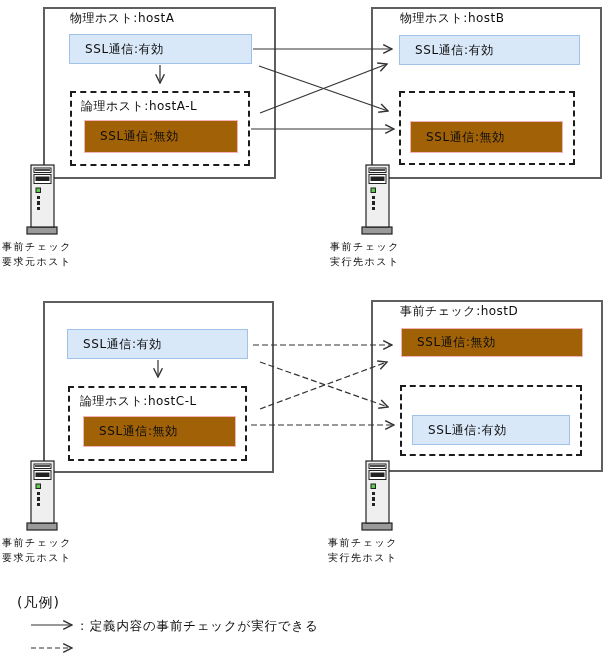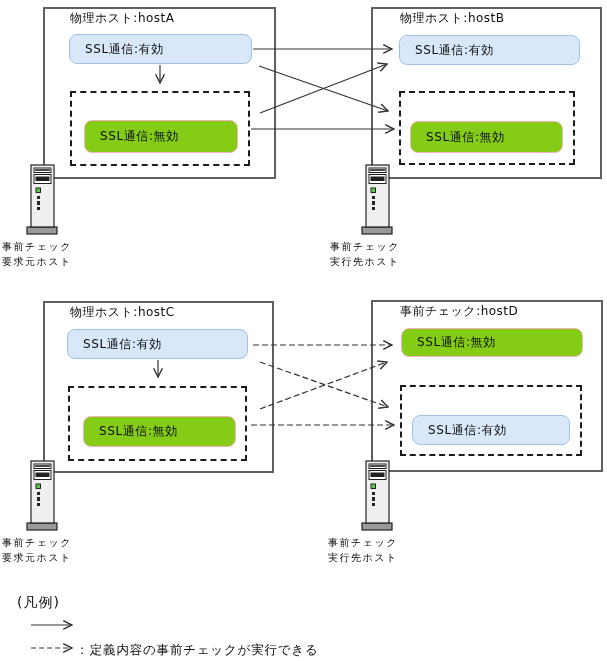--- a/index.html
+++ b/index.html
@@ -3,38 +3,39 @@
 <meta charset="utf-8">
 <style>
   html,body{margin:0;padding:0;background:#fff;}
   body{width:607px;height:661px;position:relative;overflow:hidden;
        font-family:"DejaVu Sans","Liberation Sans",sans-serif;color:#0d0d0d;}
   .canvas{position:absolute;left:0;top:3px;width:607px;height:661px;}
   .outer{position:absolute;border:2px solid #5f5f5f;background:#fff;box-sizing:border-box;z-index:1;}
   .dashed-box{position:absolute;border:2px dashed #1c1c1c;background:#fff;box-sizing:border-box;z-index:1;}
   .box-title{position:absolute;font-size:12px;letter-spacing:0.5px;white-space:nowrap;z-index:2;}
   .ssl{position:absolute;box-sizing:border-box;font-size:12px;letter-spacing:0.6px;
-       display:flex;align-items:center;padding-left:15px;white-space:nowrap;z-index:2;border-radius:8px;}
+       display:flex;align-items:center;padding-left:15px;white-space:nowrap;z-index:2;}
   .ssl.enabled{background:#d9e8f8;border:1px solid #9fc2e6;}
-  .ssl.disabled{background:#84cc16;border:1px solid #f2b4b8;}
+  .ssl.disabled{background:#a16207;border:1px solid #f2b4b8;}
   .caption{position:absolute;font-size:10px;line-height:15px;letter-spacing:1.5px;white-space:nowrap;z-index:2;}
   .server{position:absolute;width:40px;height:72px;z-index:3;}
   .overlay{position:absolute;left:0;top:0;width:607px;height:661px;z-index:4;pointer-events:none;}
   .legend-title{position:absolute;font-size:14px;letter-spacing:1px;white-space:nowrap;z-index:2;}
-  .legend-text{position:absolute;font-size:12.5px;letter-spacing:0.8px;white-space:nowrap;z-index:2;margin-top:24px;}
+  .legend-text{position:absolute;font-size:12.5px;letter-spacing:0.8px;white-space:nowrap;z-index:2;}
 </style>
 </head>
 <body>
 
 <div class="canvas">
 
   <div class="outer" style="left:43px;top:4px;width:233px;height:172px"></div>
   <div class="box-title" style="left:70px;top:7px">物理ホスト:hostA</div>
   <div class="ssl enabled" style="left:69px;top:31px;width:183px;height:30px">SSL通信:有効</div>
   <div class="dashed-box" style="left:70px;top:88px;width:180px;height:75px"></div>
+  <div class="box-title" style="left:81px;top:95px">論理ホスト:hostA-L</div>
   <div class="ssl disabled" style="left:84px;top:117px;width:154px;height:33px">SSL通信:無効</div>
 
   <div class="outer" style="left:371px;top:4px;width:231px;height:172px"></div>
   <div class="box-title" style="left:400px;top:7px">物理ホスト:hostB</div>
   <div class="ssl enabled" style="left:399px;top:32px;width:181px;height:30px">SSL通信:有効</div>
   <div class="dashed-box" style="left:399px;top:88px;width:176px;height:74px"></div>
   <div class="ssl disabled" style="left:410px;top:118px;width:153px;height:32px">SSL通信:無効</div>
 
   <div class="server" style="left:22px;top:161px">
     <svg viewBox="0 0 40 72" width="40" height="72">
@@ -68,23 +69,23 @@
       <rect x="15" y="37" width="3" height="4" fill="#222"></rect>
       <rect x="15" y="43" width="3" height="3" fill="#222"></rect>
     </svg>
   </div>
   <div class="caption" style="left:330px;top:236px">
     <div>事前チェック</div>
     <div>実行先ホスト</div>
   </div>
 
   <div class="outer" style="left:43px;top:298px;width:231px;height:172px"></div>
-  <div class="box-title" style="left:70px;top:301px">物理ホスト:hostC</div>
   <div class="ssl enabled" style="left:67px;top:326px;width:181px;height:30px">SSL通信:有効</div>
   <div class="dashed-box" style="left:68px;top:383px;width:179px;height:75px"></div>
+  <div class="box-title" style="left:80px;top:390px">論理ホスト:hostC-L</div>
   <div class="ssl disabled" style="left:83px;top:413px;width:153px;height:31px">SSL通信:無効</div>
 
   <div class="outer" style="left:371px;top:297px;width:232px;height:172px"></div>
   <div class="box-title" style="left:400px;top:300px">事前チェック:hostD</div>
   <div class="ssl disabled" style="left:401px;top:325px;width:182px;height:29px">SSL通信:無効</div>
   <div class="dashed-box" style="left:400px;top:382px;width:182px;height:71px"></div>
   <div class="ssl enabled" style="left:412px;top:412px;width:158px;height:30px">SSL通信:有効</div>
 
   <div class="server" style="left:22px;top:457px">
     <svg viewBox="0 0 40 72" width="40" height="72">

